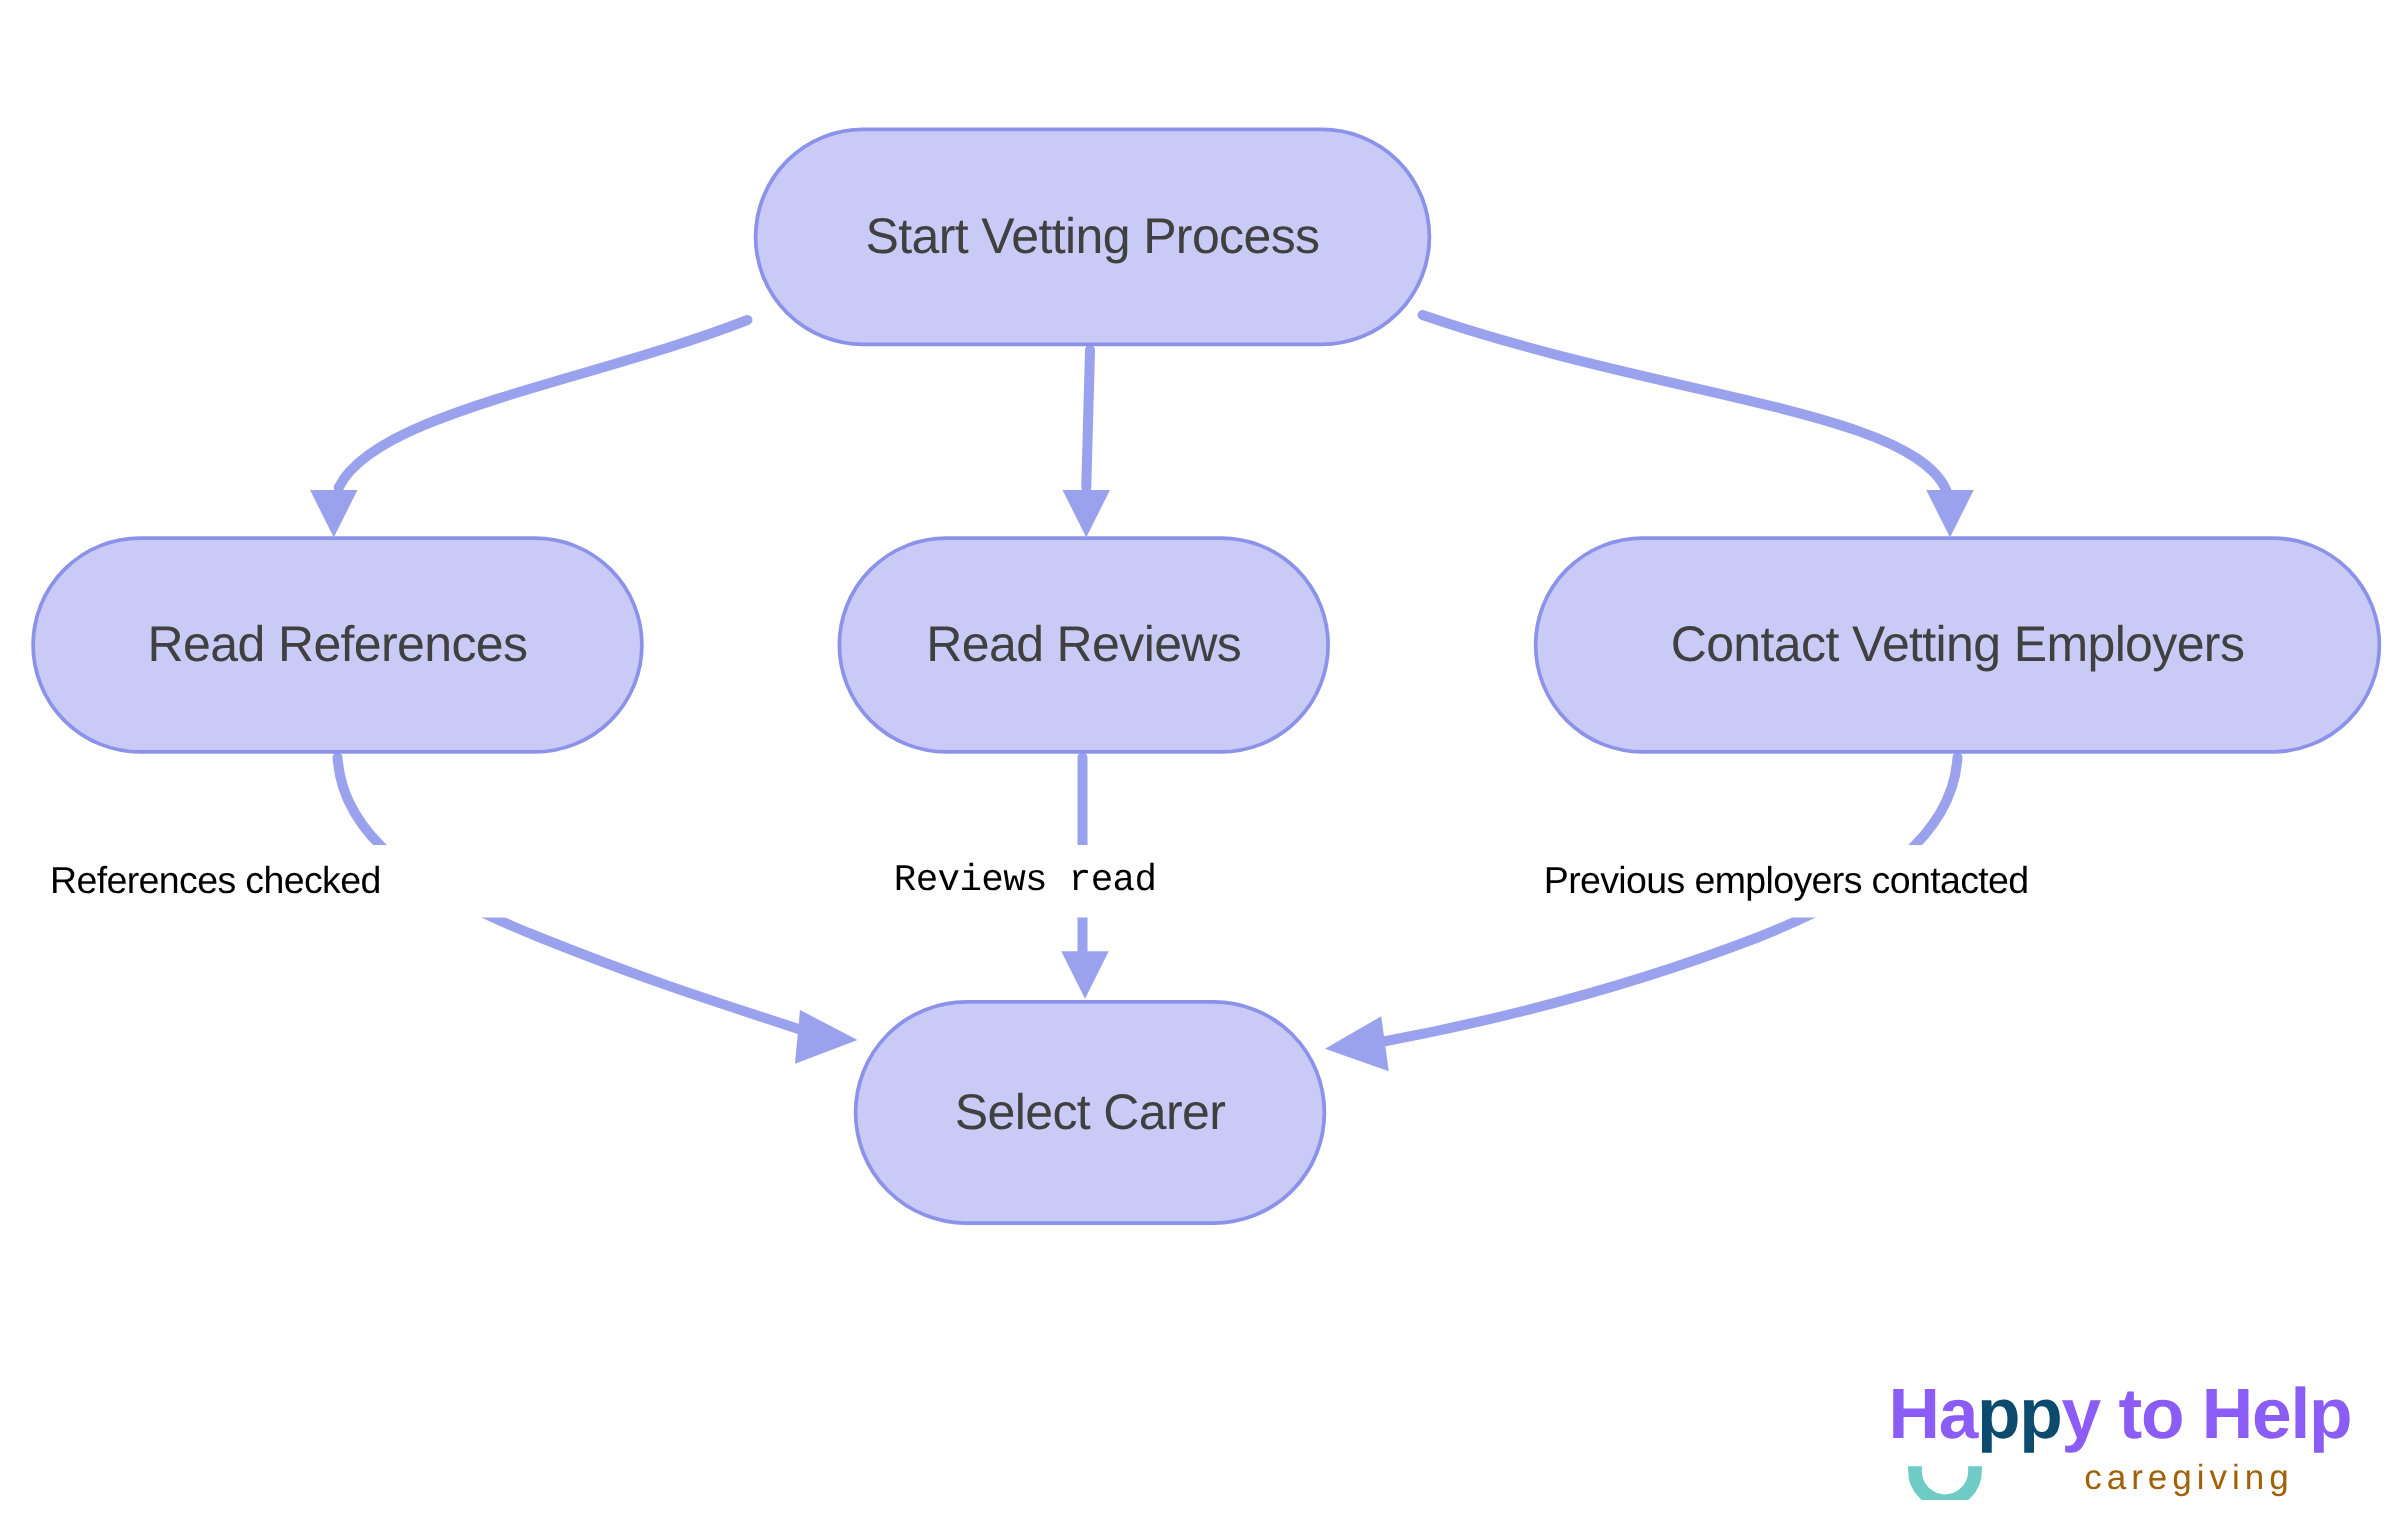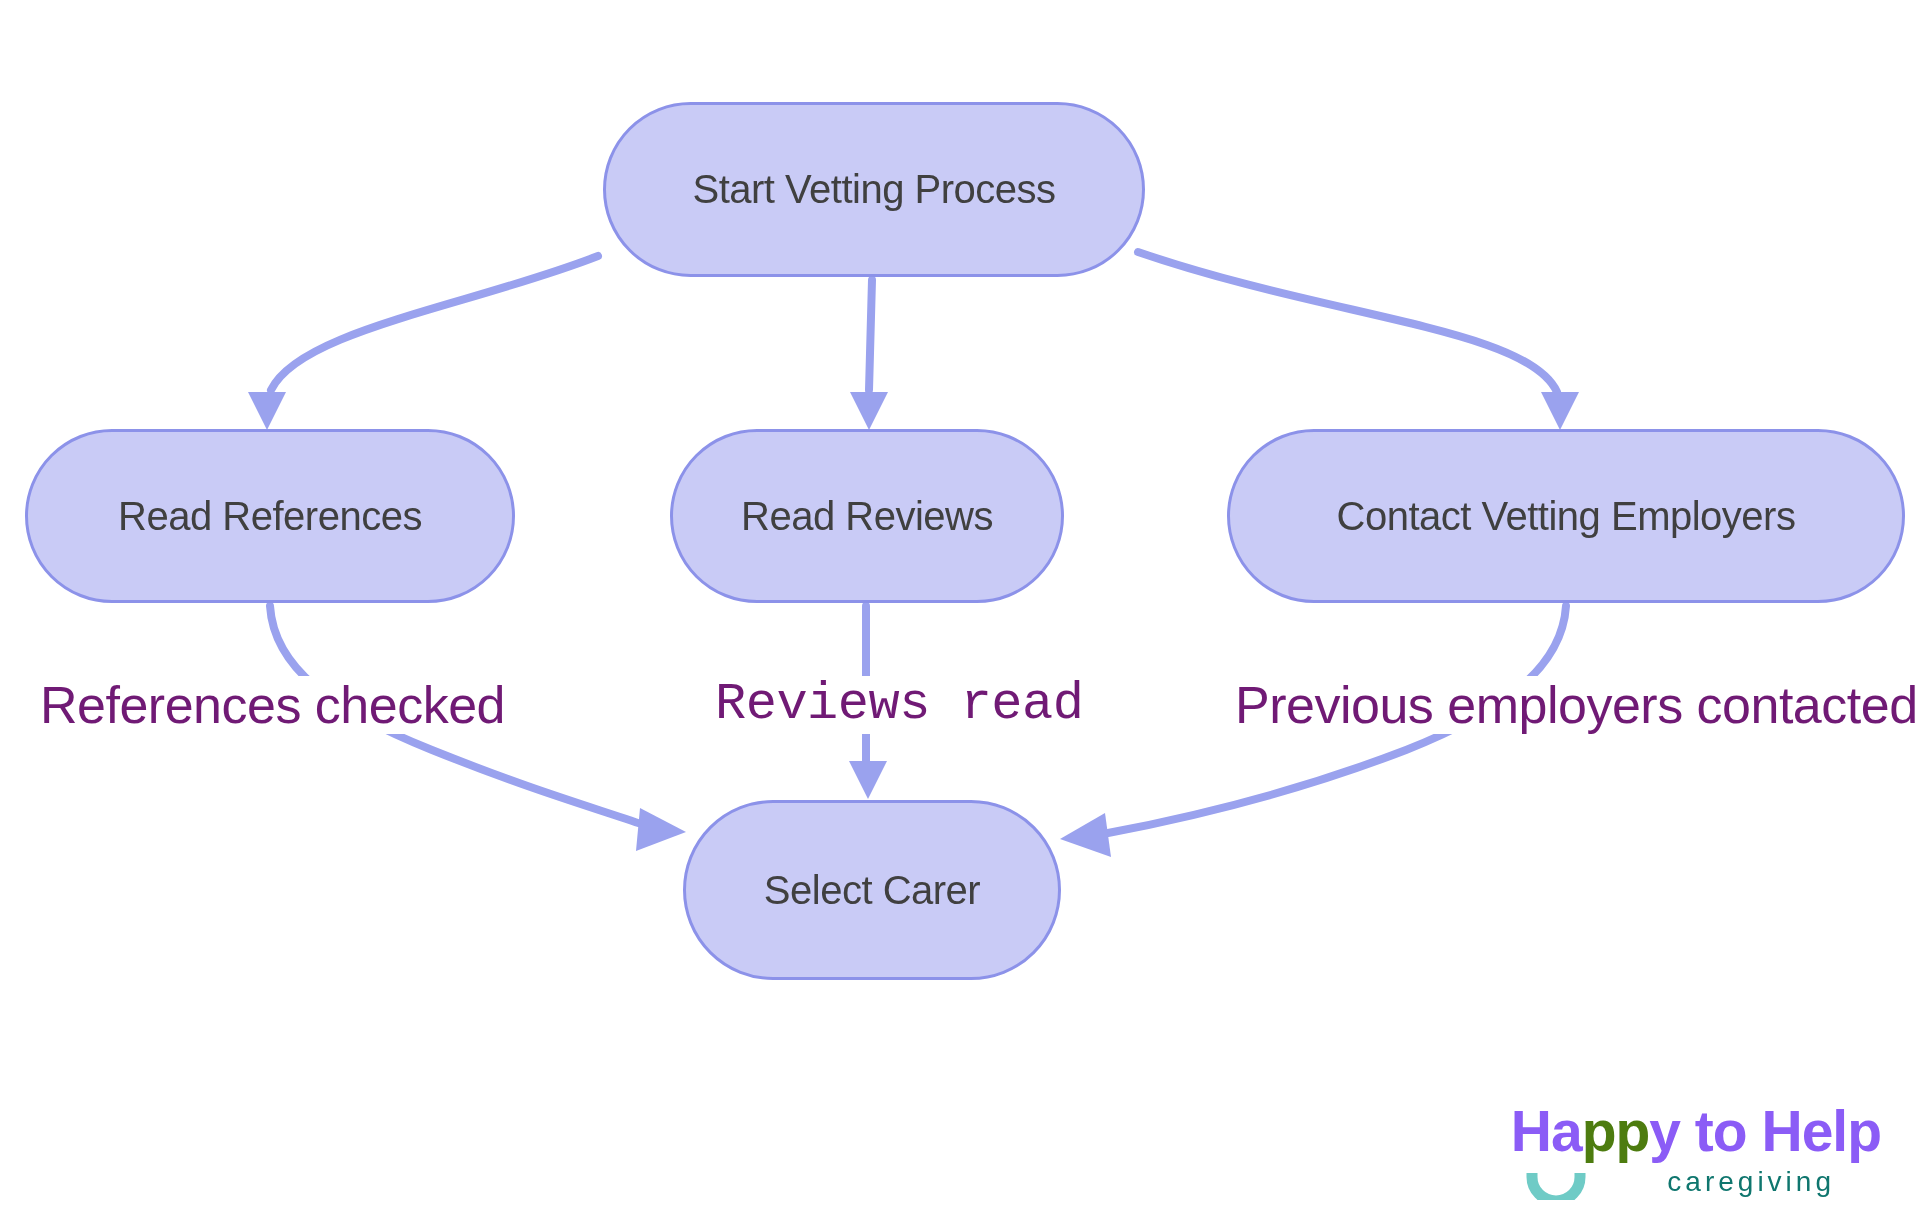--- a/index.html
+++ b/index.html
@@ -39,22 +39,22 @@
     white-space: nowrap;
   }
   .node-start   { left: 603px;  top: 102px; width: 542px; height: 175px; }
   .node-check   { left: 25px;   top: 429px; width: 490px; height: 174px; }
   .node-read    { left: 670px;  top: 429px; width: 394px; height: 174px; }
   .node-contact { left: 1227px; top: 429px; width: 678px; height: 174px; }
   .node-select  { left: 683px;  top: 800px; width: 378px; height: 180px; }
   .edge-label {
     position: absolute;
     background: #ffffff;
-    color: #701a75;
-    font-size: 52px;
+    color: #000000;
+    font-size: 30px;
     font-weight: 500;
     letter-spacing: -0.5px;
     text-align: left;
     height: 58px;
     line-height: 58px;
     white-space: nowrap;
   }
   .label-refs    { left: 40px;   top: 676px; width: 440px; }
   .label-reviews { left: 715px;  top: 676px; width: 300px; font-family: Liberation Mono, monospace; }
   .label-prev    { left: 1235px; top: 676px; width: 660px; }
@@ -65,30 +65,30 @@
   }
   .logo-wordmark {
     position: absolute;
     right: 2px; top: 0;
     font-size: 57px;
     font-weight: bold;
     letter-spacing: -1px;
     white-space: nowrap;
   }
   .coral { color: #8b5cf6; }
-  .teal  { color: #4d7c0f; }
+  .teal  { color: #0c4a6e; }
   .logo-smile {
     position: absolute;
     left: 118px; top: 72px;
     width: 60px; height: 30px;
   }
   .logo-tagline {
     position: absolute;
     right: 48px; top: 68px;
-    color: #0f766e;
+    color: #a16207;
     font-size: 28px;
     font-weight: 500;
     letter-spacing: 4px;
     white-space: nowrap;
   }
 </style>
 </head>
 <body>
 
 <div class="page">

